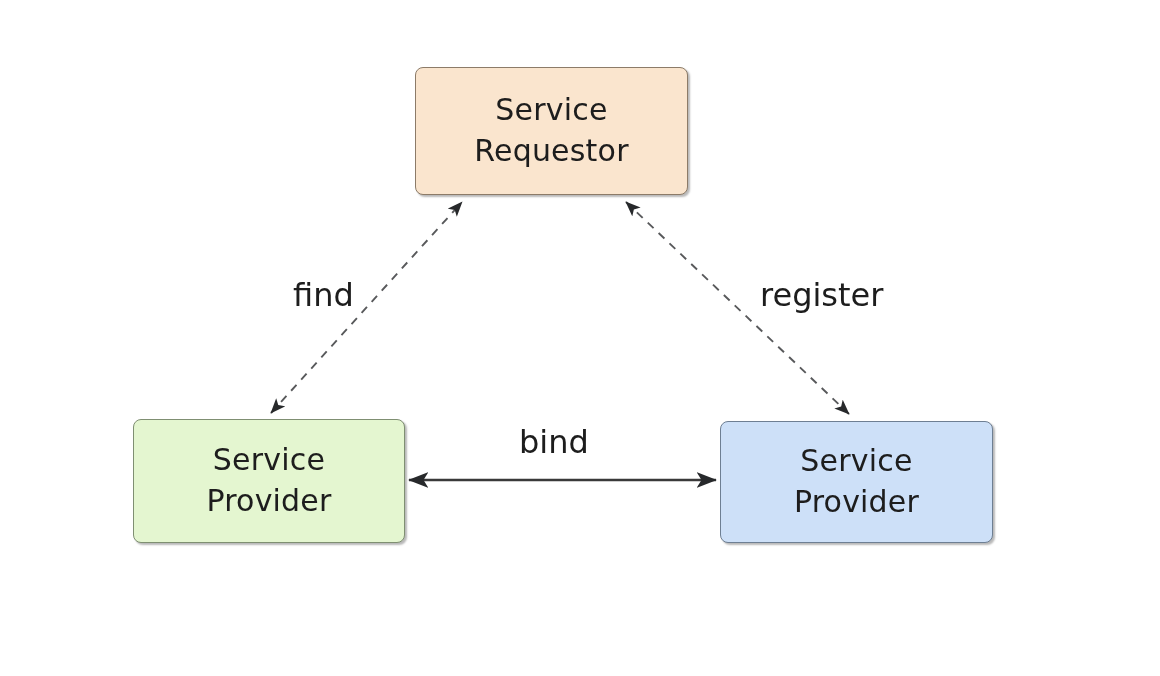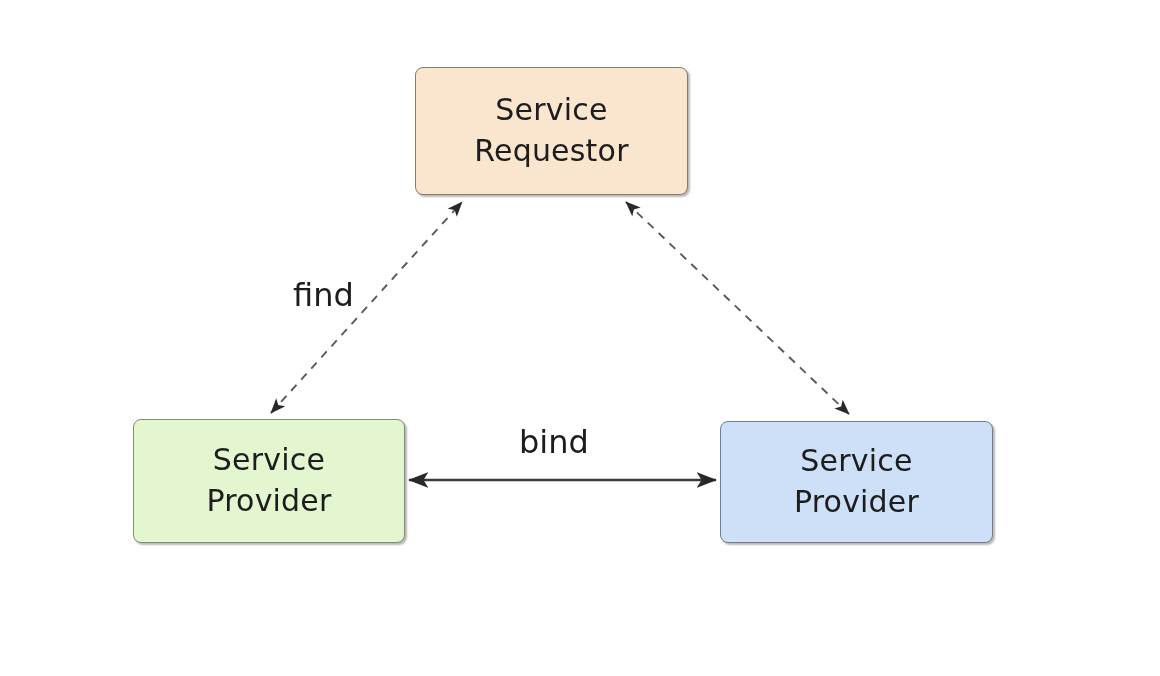--- a/index.html
+++ b/index.html
@@ -134,16 +134,17 @@
     <div class="node-label">Provider</div>
   </div>
 
   <div class="node" id="node-provider">
     <div class="node-label">Service</div>
     <div class="node-label">Provider</div>
   </div>
 
   <div class="edge-label" id="edge-label-find">find</div>
 
+  <div class="edge-label" id="edge-label-register">register</div>
 
   <div class="edge-label" id="edge-label-bind">bind</div>
 
 </div>
 
 </body></html>

